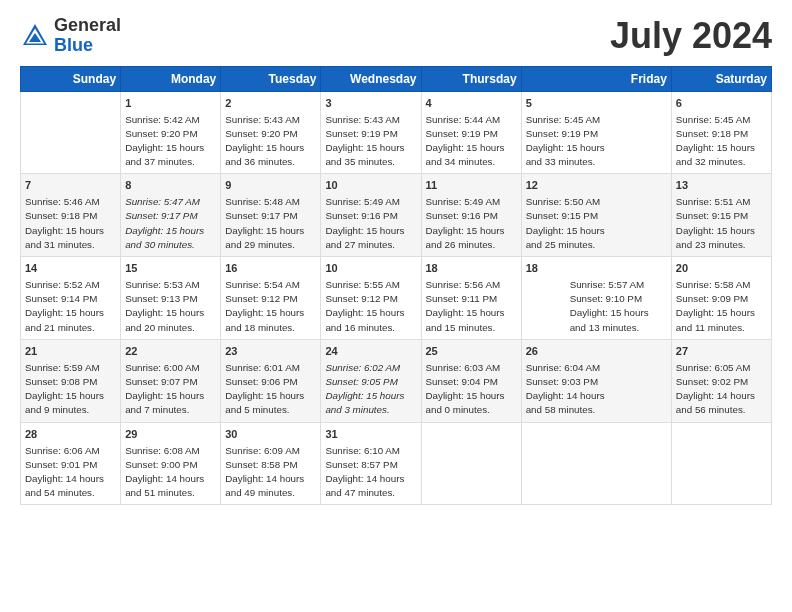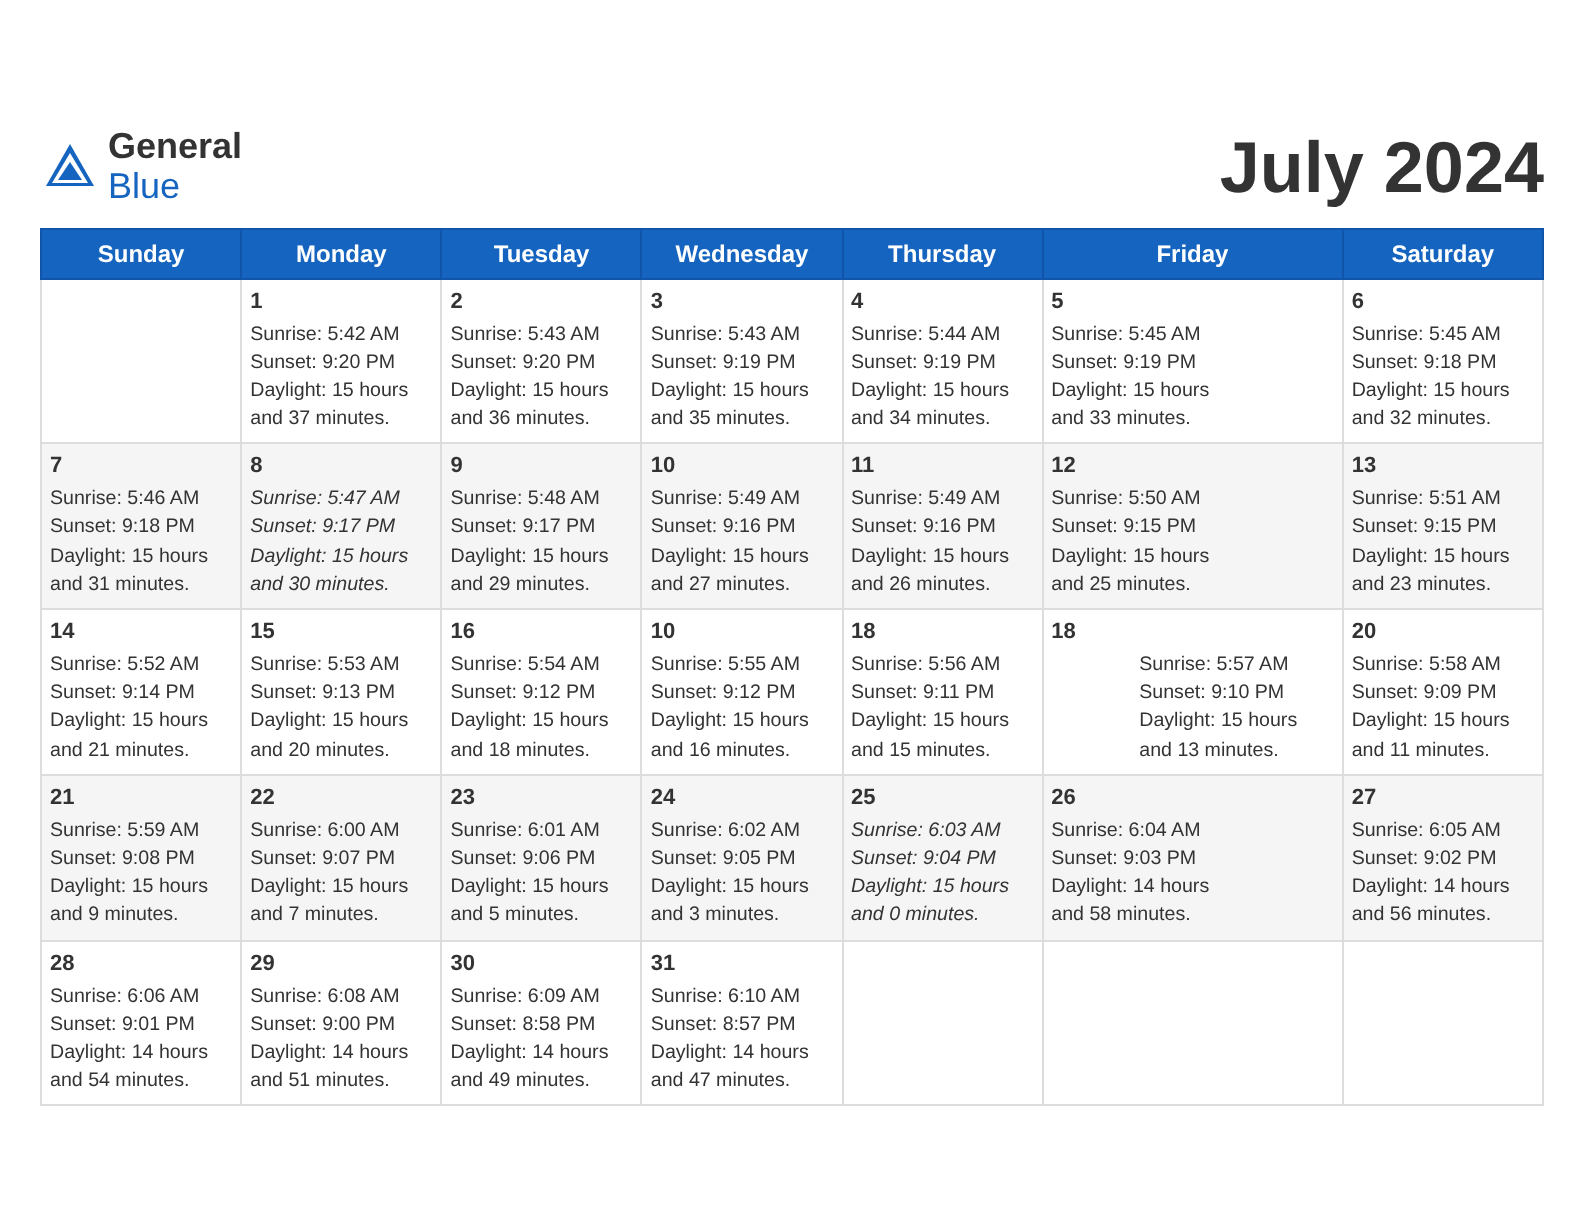--- a/index.html
+++ b/index.html
@@ -13,39 +13,38 @@
     .page {
       width: 792px;
       height: 612px;
       padding: 16px 20px 10px 20px;
     }
     .header {
       display: flex;
       justify-content: space-between;
       align-items: flex-start;
       margin-bottom: 10px;
-      margin-top: 48px;
     }
     .logo {
       display: flex;
       align-items: center;
     }
     .logo-text {
       display: flex;
       flex-direction: column;
       line-height: 1.1;
     }
     .logo-general {
       font-size: 18px;
       font-weight: bold;
       color: #333;
     }
     .logo-blue {
       font-size: 18px;
-      font-weight: normal;
+      font-weight: bold;
       color: #1565c0;
     }
     .logo-icon {
       width: 30px;
       height: 30px;
       margin-right: 4px;
     }
     .title-section {
       text-align: right;
     }
@@ -61,21 +60,21 @@
     }
     table {
       width: 100%;
       border-collapse: collapse;
       font-size: 10.5px;
     }
     thead tr th {
       background: #1565c0;
       color: #fff;
       padding: 5px 4px;
-      text-align: center;
+      text-align: right;
       font-size: 12px;
       font-weight: bold;
       border: 1px solid #1155aa;
     }
     tbody tr td {
       vertical-align: top;
       padding: 4px 4px;
       border: 1px solid #ddd;
       color: #333;
       line-height: 1.45;
@@ -299,28 +298,28 @@
           </td>
           <td>
             <span class="day-num">23</span>
             <div class="day-info" style="white-space: pre-line;">Sunrise: 6:01 AM
 Sunset: 9:06 PM
 Daylight: 15 hours
 and 5 minutes.</div>
           </td>
           <td>
             <span class="day-num">24</span>
-            <div class="day-info" style="white-space: pre-line;">Sunrise: 6:02 AM
+            <div class="day-info" style="white-space: pre-line; font-style: italic;">Sunrise: 6:02 AM
 Sunset: 9:05 PM
 Daylight: 15 hours
 and 3 minutes.</div>
           </td>
           <td>
             <span class="day-num">25</span>
-            <div class="day-info" style="white-space: pre-line; font-style: italic;">Sunrise: 6:03 AM
+            <div class="day-info" style="white-space: pre-line;">Sunrise: 6:03 AM
 Sunset: 9:04 PM
 Daylight: 15 hours
 and 0 minutes.</div>
           </td>
           <td>
             <span class="day-num">26</span>
             <div class="day-info" style="white-space: pre-line;">Sunrise: 6:04 AM
 Sunset: 9:03 PM
 Daylight: 14 hours
 and 58 minutes.</div>

